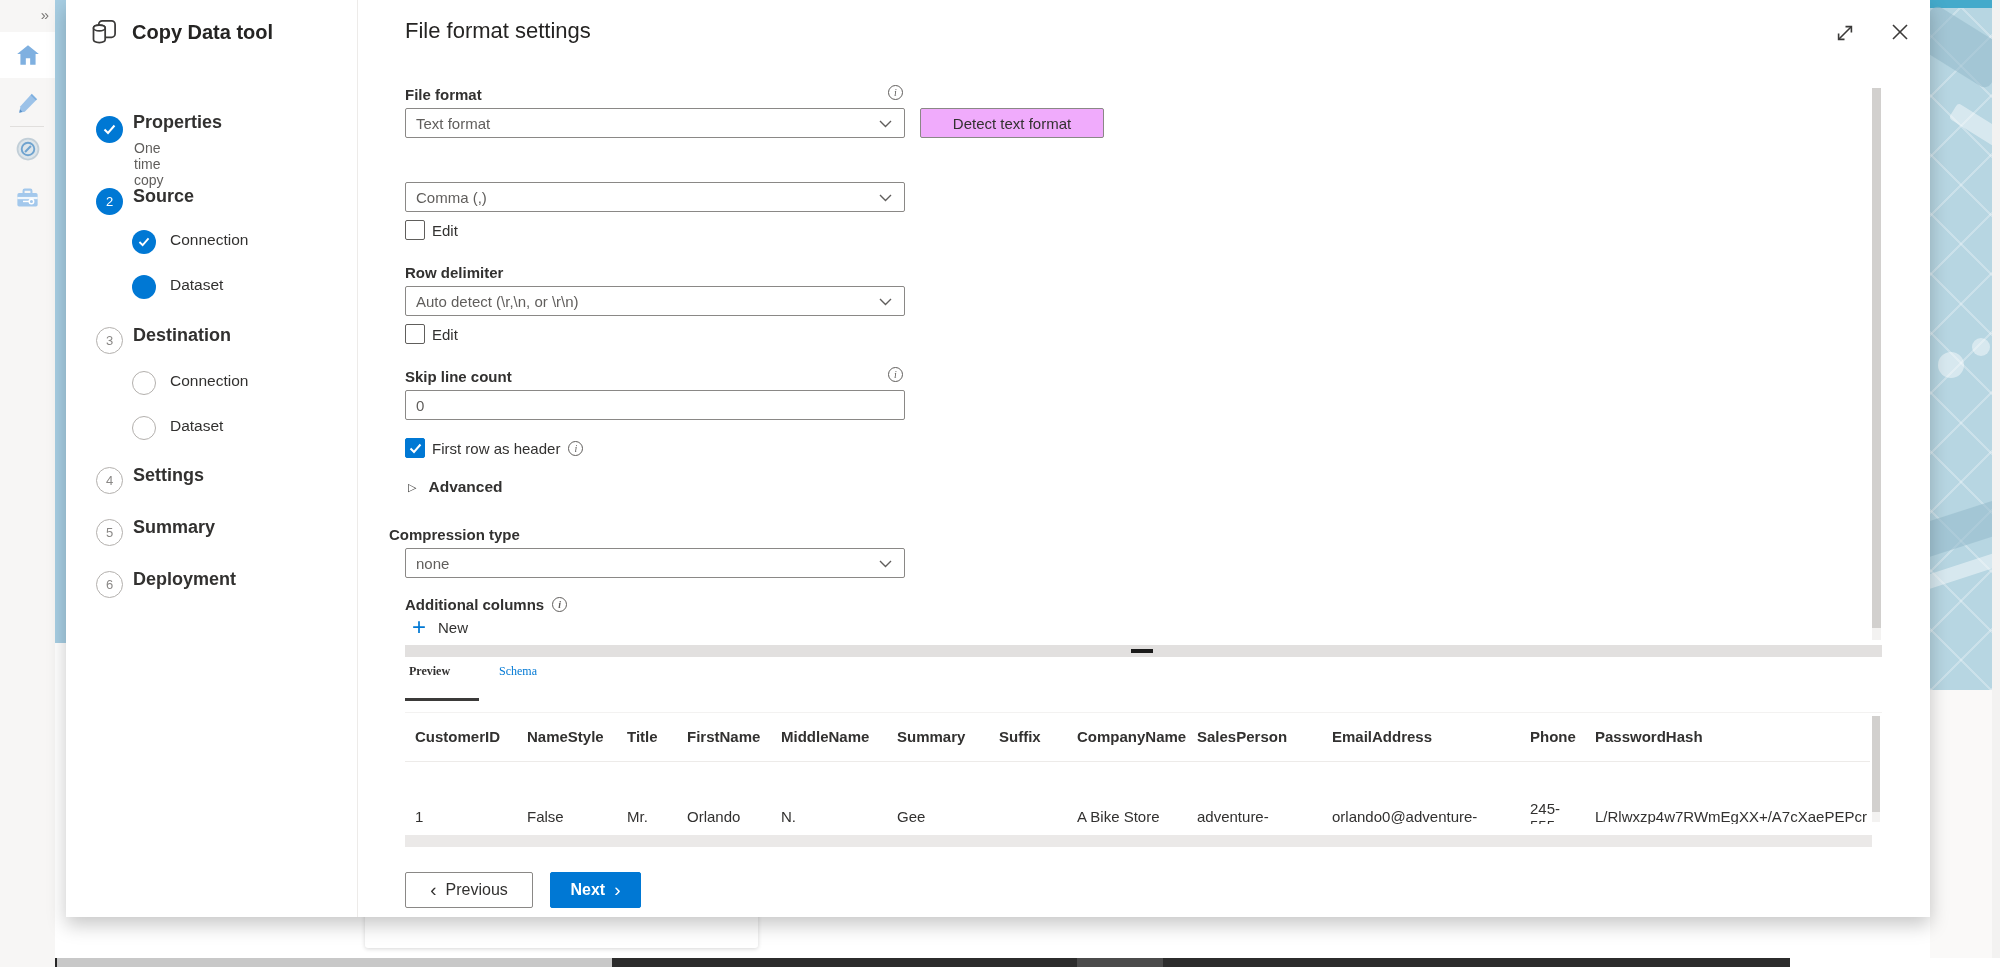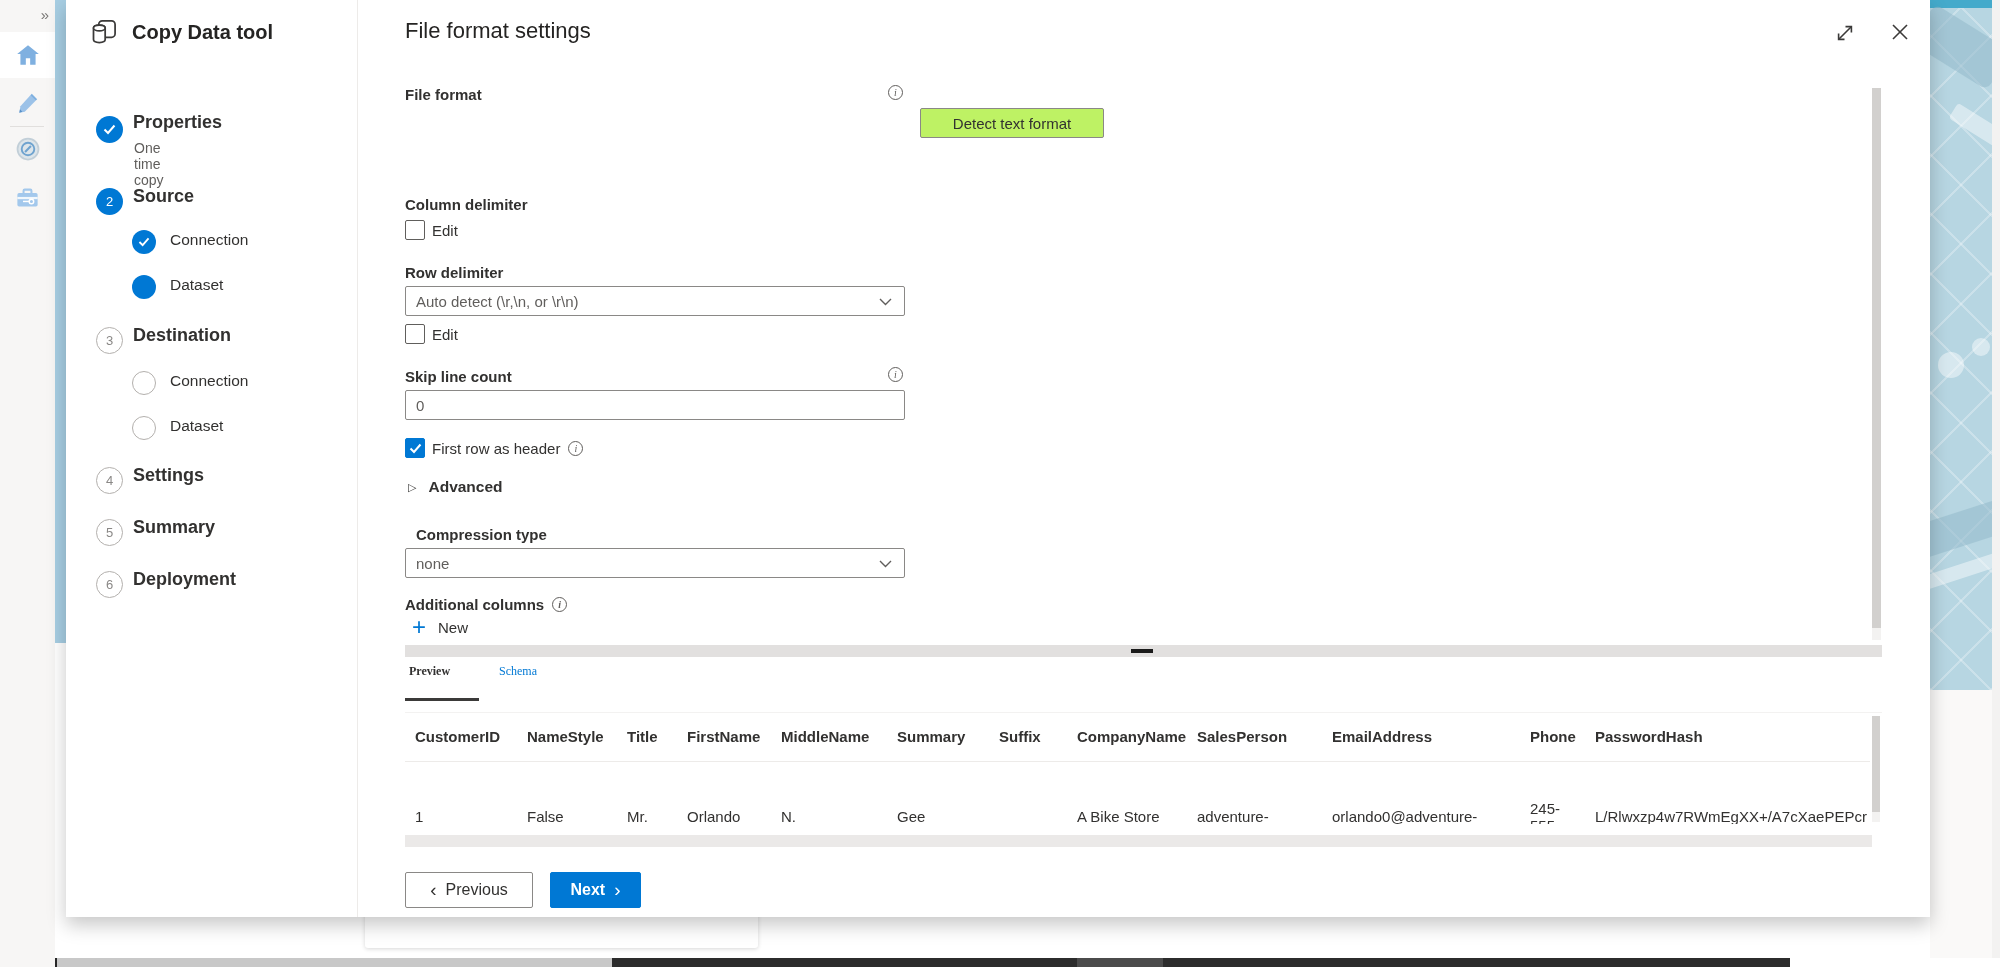--- a/index.html
+++ b/index.html
@@ -70,21 +70,21 @@
     font-size:10px; color:#605e5c; display:flex; align-items:center; justify-content:center;
     font-family:"Liberation Serif", serif; font-style:italic; cursor:pointer; }
   .info-inline { position:relative; display:inline-flex; width:15px; height:15px; border:1px solid #605e5c;
     border-radius:50%; font-size:10px; color:#605e5c; align-items:center; justify-content:center;
     font-family:"Liberation Serif", serif; font-style:italic; vertical-align:2px; margin-left:8px; cursor:pointer; }
   .checkbox { position:absolute; width:20px; height:20px; border:1px solid #605e5c; border-radius:2px;
     background:#fff; cursor:pointer; display:flex; align-items:center; justify-content:center; }
   .checkbox.checked { background:#0078d4; border-color:#0078d4; }
   .chk-label { position:absolute; font-size:15px; color:#323130; }
 
-  #detect-btn { position:absolute; left:854px; top:108px; width:184px; height:30px; background:#bef264;
+  #detect-btn { position:absolute; left:854px; top:108px; width:184px; height:30px; background:#f0abfc;
     border:1px solid #8a8886; border-radius:2px; font-size:15px; color:#323130;
     display:flex; align-items:center; justify-content:center; cursor:pointer; }
 
   #advanced-row { position:absolute; left:342px; top:478px; display:flex; align-items:center; gap:12px; cursor:pointer; }
   #advanced-tri { font-family:"DejaVu Sans", sans-serif; font-size:11px; color:#323130; }
   #advanced-label { font-size:15.5px; font-weight:600; color:#323130; }
 
   #new-row { position:absolute; left:346px; top:617px; display:flex; align-items:center; gap:12px; cursor:pointer; }
   #new-plus { font-size:24px; line-height:20px; color:#0078d4; font-weight:400; }
   #new-label { font-size:15px; color:#323130; }
@@ -269,23 +269,35 @@
       <polyline points="11.5,4.6 17.4,4.6 17.4,10.5" fill="none" stroke="#3b3a39" stroke-width="1.6"></polyline>
       <polyline points="10.5,17.4 4.6,17.4 4.6,11.5" fill="none" stroke="#3b3a39" stroke-width="1.6"></polyline>
     </svg>
     <svg class="win-icon" style="left:1822px; top:20px;" width="24" height="24" viewBox="0 0 24 24">
       <line x1="5" y1="5" x2="19" y2="19" stroke="#3b3a39" stroke-width="1.6"></line>
       <line x1="19" y1="5" x2="5" y2="19" stroke="#3b3a39" stroke-width="1.6"></line>
     </svg>
 
     <span class="fld-label" style="left:339px; top:86px;">File format</span>
     <span class="info-icon" style="left:822px; top:85px;">i</span>
+    <div class="fld-select" style="top:108px;">
+      <span>Text format</span>
+      <svg class="select-chevron" width="13" height="8" viewBox="0 0 13 8">
+        <polyline points="1,1 6.5,6.5 12,1" fill="none" stroke="#605e5c" stroke-width="1.4"></polyline>
+        </svg>
+    </div>
     <button id="detect-btn">Detect text format</button>
 
     <span class="fld-label" style="left:339px; top:160px;margin-top:36px;">Column delimiter</span>
+    <div class="fld-select" style="top:182px;">
+      <span>Comma (,)</span>
+      <svg class="select-chevron" width="13" height="8" viewBox="0 0 13 8">
+        <polyline points="1,1 6.5,6.5 12,1" fill="none" stroke="#605e5c" stroke-width="1.4"></polyline>
+        </svg>
+    </div>
     <span class="checkbox" style="left:339px; top:220px;"></span>
     <span class="chk-label" style="left:366px; top:222px;">Edit</span>
 
     <span class="fld-label" style="left:339px; top:264px;">Row delimiter</span>
     <div class="fld-select" style="top:286px;">
       <span>Auto detect (\r,\n, or \r\n)</span>
       <svg class="select-chevron" width="13" height="8" viewBox="0 0 13 8">
         <polyline points="1,1 6.5,6.5 12,1" fill="none" stroke="#605e5c" stroke-width="1.4"></polyline>
         </svg>
     </div>
@@ -303,21 +315,21 @@
         <polyline points="1.5,5.5 5,9 11.5,1.5" fill="none" stroke="#fff" stroke-width="2"></polyline>
         </svg>
     </span>
     <span class="chk-label" style="left:366px; top:440px;"><span>First row as header</span><span class="info-inline">i</span></span>
 
     <div id="advanced-row">
       <span id="advanced-tri">▷</span>
       <span id="advanced-label">Advanced</span>
     </div>
 
-    <span class="fld-label" style="left:350px; top:526px;">Compression type</span>
+    <span class="fld-label" style="left:323px; top:526px;">Compression type</span>
     <div class="fld-select" style="top:548px;">
       <span>none</span>
       <svg class="select-chevron" width="13" height="8" viewBox="0 0 13 8">
         <polyline points="1,1 6.5,6.5 12,1" fill="none" stroke="#605e5c" stroke-width="1.4"></polyline>
         </svg>
     </div>
 
     <span class="fld-label" style="left:339px; top:596px;"><span>Additional columns</span><span class="info-inline">i</span></span>
     <div id="new-row">
       <span id="new-plus">+</span>

